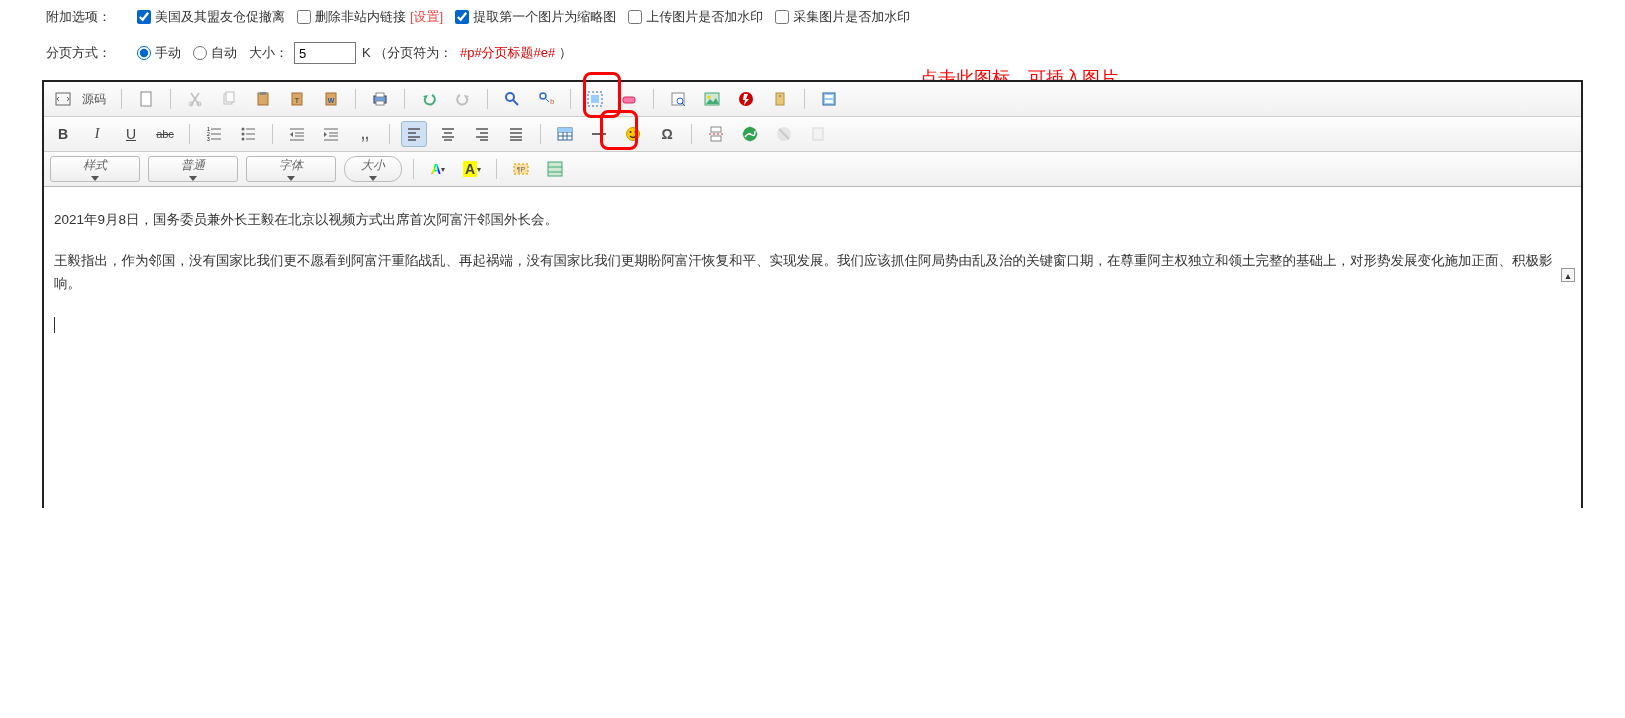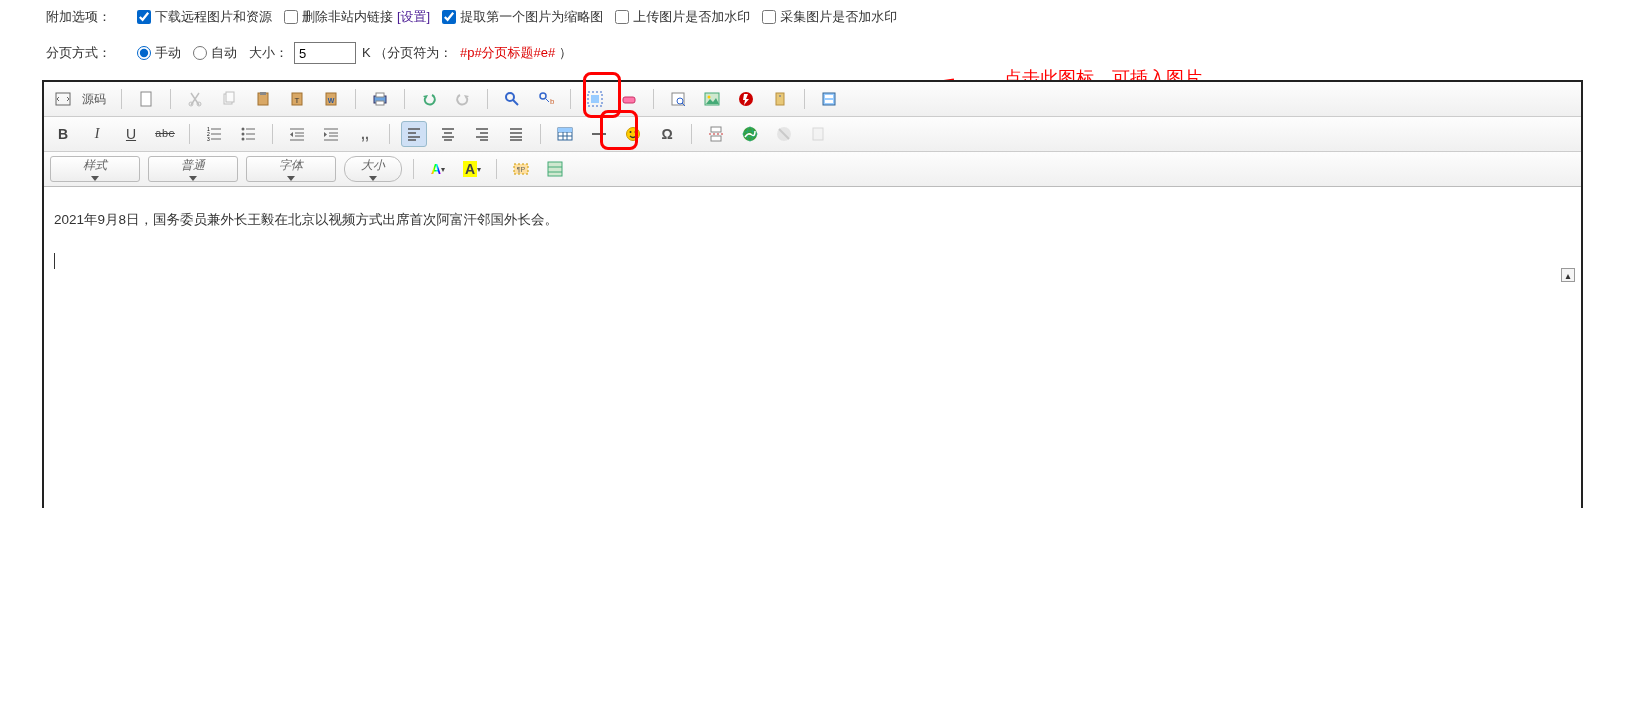--- a/index.html
+++ b/index.html
@@ -32,21 +32,21 @@
   gap: 4px;
   margin-right: 6px;
 }
 .opt-group input[type="checkbox"],
 .opt-group input[type="radio"] {
   width: 14px;
   height: 14px;
   accent-color: #0066cc;
 }
 .linklike {
-  color: #4c1d95;
+  color: #ef4444;
   cursor: pointer;
 }
 .page-input {
   width: 62px;
   height: 22px;
   border: 1px solid #777;
   padding: 2px 4px;
   font-size: 13px;
 }
 .page-marker {
@@ -148,42 +148,42 @@
   color: #ff0000;
   font-size: 18px;
   font-weight: 400;
   white-space: nowrap;
 }
 svg.arrow { position: absolute; pointer-events:none; }
 .icon-svg { width: 16px; height: 16px; display: inline-block; }
 .bold { font-weight: bold; }
 .italic { font-style: italic; font-family: serif; }
 .underline { text-decoration: underline; }
-.strike { text-decoration: line-through; font-family: Liberation Mono, monospace; }
+.strike { text-decoration: line-through; }
 .sub { font-size: 11px; }
 .color-a { background: linear-gradient(to right, #f00, #ff0, #0f0, #0ff, #00f, #f0f); -webkit-background-clip: text; color: transparent; font-weight: bold; }
 .hilite { background: #ffff00; padding: 0 2px; font-weight: bold; }
 .cursor-line {
   display: inline-block;
   width: 1px;
   height: 16px;
   background: #333;
   vertical-align: middle;
 }
 </style>
 </head>
 <body>
 
 <div class="page">
 
   <div class="options-row">
     <span class="lbl">附加选项：</span>
     <span class="opt-group">
       <input type="checkbox" checked="" style="">
-      <span>下载远程图片和资源</span>
+      <span>美国及其盟友仓促撤离</span>
     </span>
     <span class="opt-group">
       <input type="checkbox" style="">
       <span>删除非站内链接</span>
       <span class="linklike">[设置]</span>
     </span>
     <span class="opt-group">
       <input type="checkbox" checked="" style="">
       <span>提取第一个图片为缩略图</span>
     </span>
@@ -209,21 +209,21 @@
     </span>
     <span>大小：</span>
     <input class="page-input" type="text" value="5" style="">
     <span>
       <span>K （分页符为：</span>
       <span class="page-marker">#p#分页标题#e#</span>
       <span>）</span>
     </span>
   </div>
 
-  <div class="annotation" style="left:1004px; top:66px;">点击此图标，可插入图片</div>
+  <div class="annotation" style="left:920px; top:66px;">点击此图标，可插入图片</div>
   <div class="annotation" style="left:953px; top:158px;">此图标是给文章的关键词插入超链接</div>
 
   <svg class="arrow" style="left:616px; top:70px; width:340px; height:68px;">
     <defs>
         <marker id="ah1" markerWidth="10" markerHeight="10" refX="2" refY="3" orient="auto">
           <path d="M0,0 L0,6 L7,3 z" fill="#ff0000"></path>
         </marker>
       </defs>
     <line x1="338" y1="10" x2="12" y2="58" stroke="#ff0000" stroke-width="3" marker-end="url(#ah1)"></line>
   </svg>
@@ -543,18 +543,19 @@
         </span>
     </div>
 
     <div class="highlight-red" style="left:539px; top:-10px; width:38px; height:46px;"></div>
     <div class="highlight-red" style="left:556px; top:28px; width:38px; height:40px;"></div>
 
     <span class="expand-handle">▴</span>
 
     <div class="editor-body">
       <p>2021年9月8日，国务委员兼外长王毅在北京以视频方式出席首次阿富汗邻国外长会。</p>
+      <p>王毅指出，作为邻国，没有国家比我们更不愿看到阿富汗重陷战乱、再起祸端，没有国家比我们更期盼阿富汗恢复和平、实现发展。我们应该抓住阿局势由乱及治的关键窗口期，在尊重阿主权独立和领土完整的基础上，对形势发展变化施加正面、积极影响。</p>
       <span class="cursor-line"></span>
     </div>
 
   </div>
 
 </div>
 
 </body></html>

